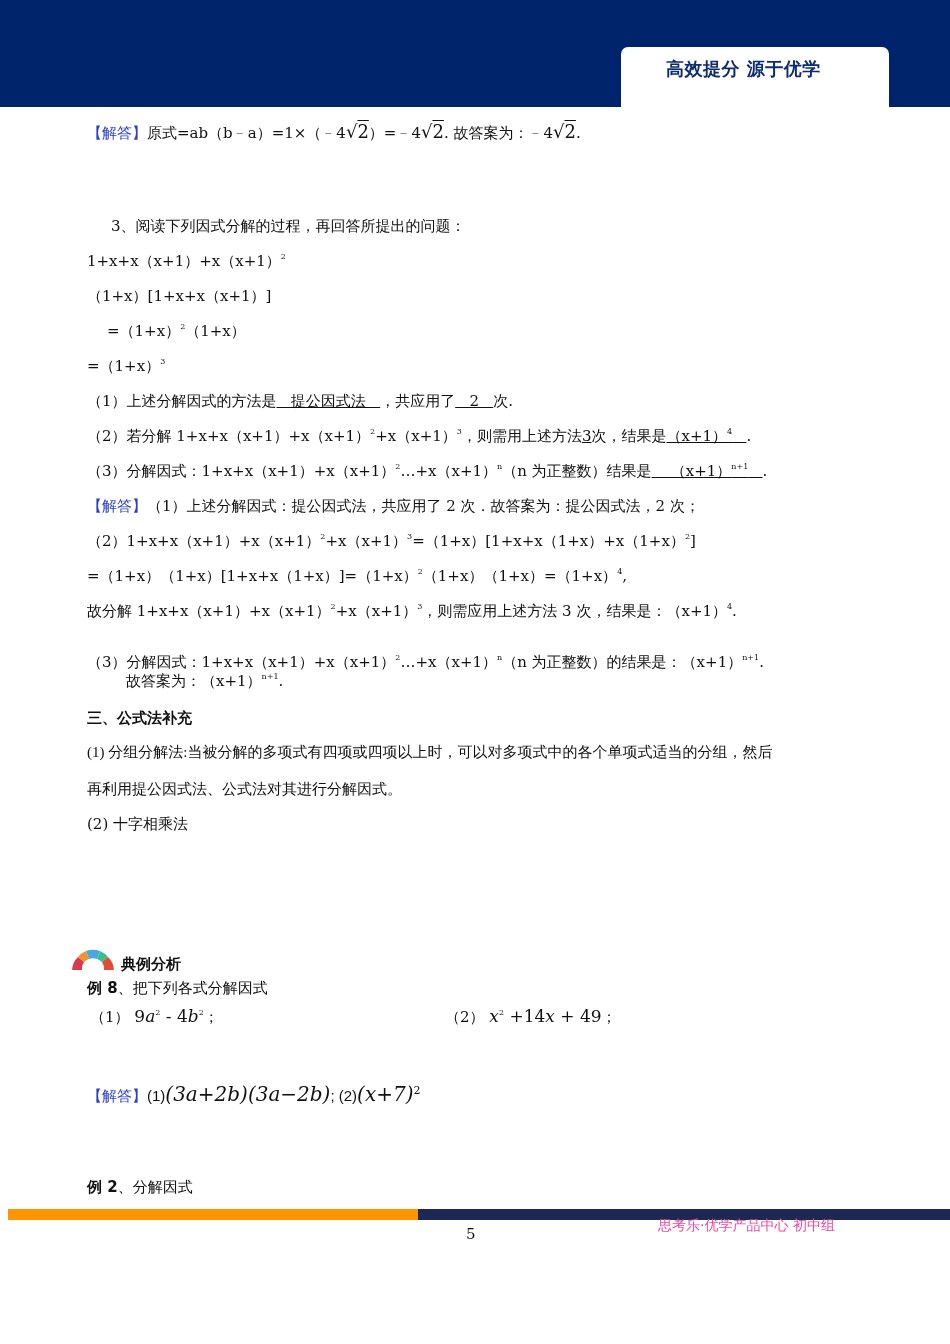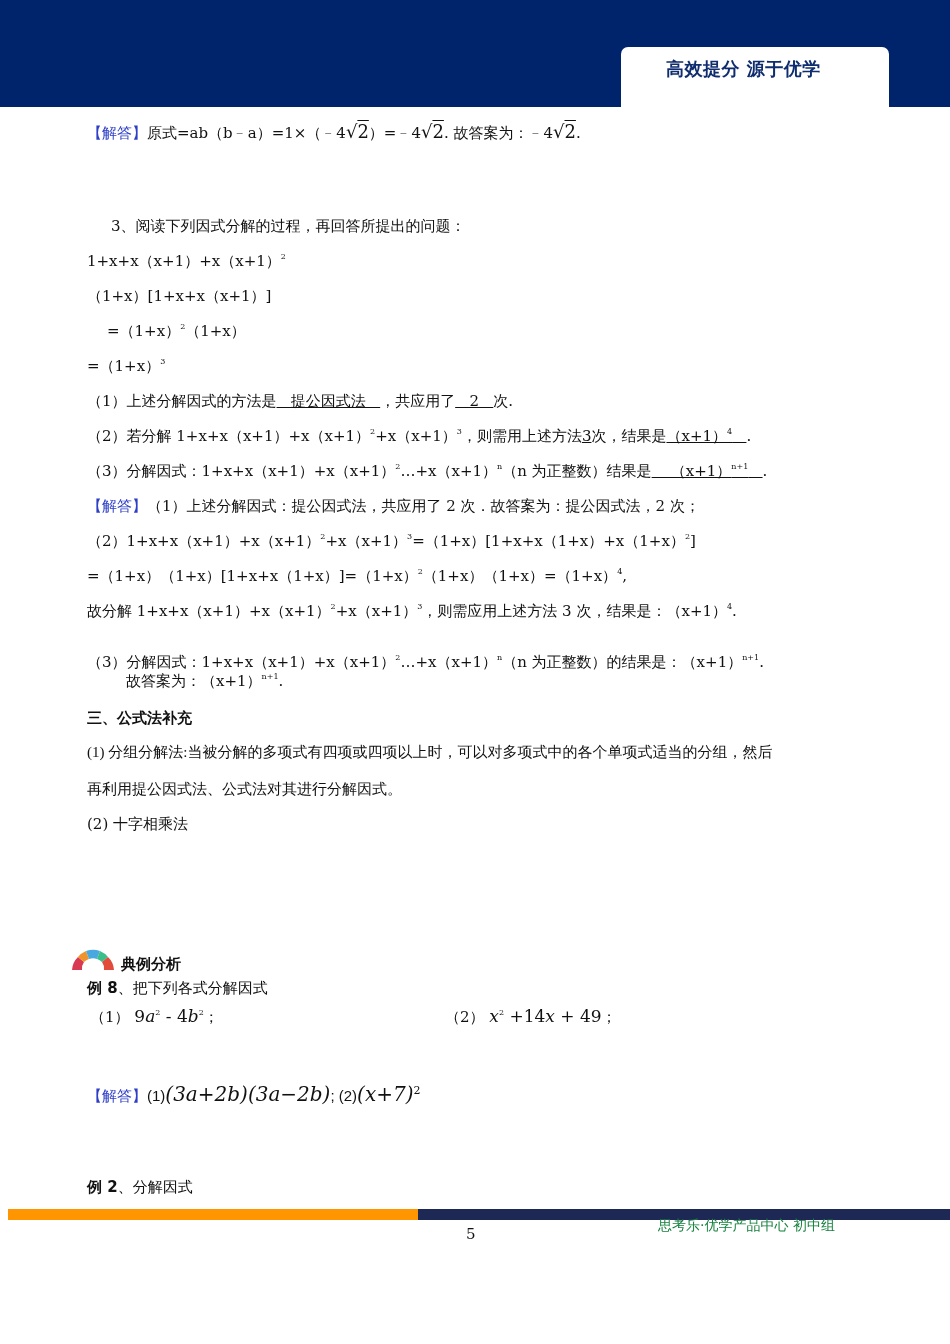--- a/index.html
+++ b/index.html
@@ -40,21 +40,21 @@
   .footer-orange {
     position: absolute; left: 8px; top: 1209px; width: 410px; height: 11px; background: #ff9500;
   }
   .footer-navy {
     position: absolute; left: 418px; top: 1209px; width: 532px; height: 11px; background: #1d2855;
   }
   .page-num {
     position: absolute; left: 466px; top: 1225px; font-size: 15px;
   }
   .footer-org {
-    position: absolute; left: 658px; top: 1217px; font-size: 14px; color: #15803d;
+    position: absolute; left: 658px; top: 1217px; font-size: 14px; color: #ec4899;
     font-family: "DejaVu Sans", sans-serif; white-space: nowrap;
   }
 </style>
 </head>
 <body>
 
 <div class="header-band">
   <div class="header-tab">
     <div class="header-slogan">高效提分 源于优学</div>
   </div>

